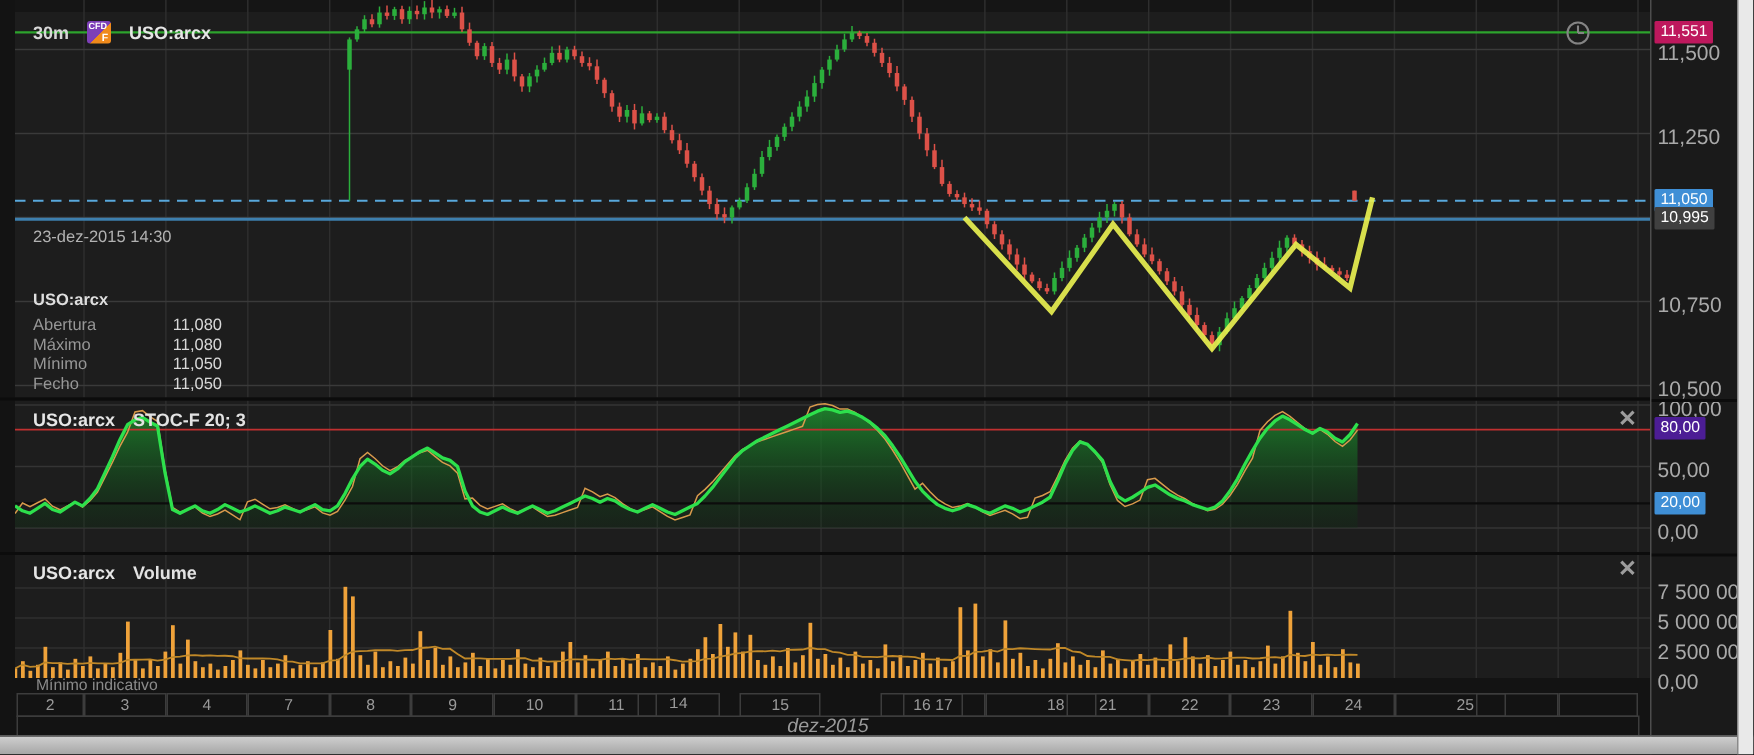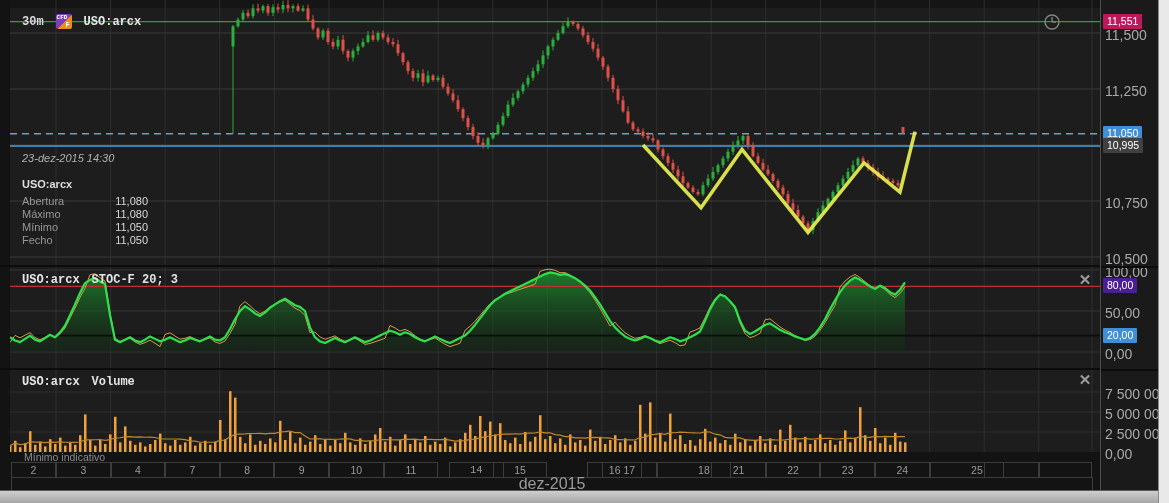--- a/index.html
+++ b/index.html
@@ -4,49 +4,49 @@
 <style>
   html,body{margin:0;padding:0;background:#000;}
   #stage{position:relative;width:1169px;height:503px;background:#131313;overflow:hidden;
          font-family:"Liberation Sans",sans-serif;-webkit-font-smoothing:antialiased;}
   .panel{position:absolute;left:10px;width:1090px;background:#1d1d1d;}
   #price-panel{top:0;height:265px;}
   #stoch-panel{top:267px;height:101px;}
   #vol-panel{top:370px;height:82px;}
   .panel svg{position:absolute;left:0;top:0;display:block;}
   .hdr{position:absolute;z-index:6;display:flex;align-items:center;gap:12px;
-       color:#e6e6e6;font-size:12px;font-weight:bold;white-space:nowrap;font-family:Liberation Mono, monospace;}
+       color:#e6e6e6;font-size:12px;font-weight:bold;white-space:nowrap;}
   .hdr .ind{font-weight:bold;color:#e2e2e2;}
   #price-hdr{left:22px;top:14px;}
   #stoch-hdr{left:22px;top:273px;}
   #vol-hdr{left:22px;top:375px;}
   .tf{color:#d8d8d8;}
   .cfd{position:relative;width:16px;height:15px;border-radius:2px;
        background:linear-gradient(135deg,#7d3fb8 0 54%,#ef8a1c 54% 100%);overflow:hidden;}
   .cfd b{position:absolute;left:1px;top:1px;font-size:6px;color:#fff;font-weight:bold;line-height:6px;}
   .cfd i{position:absolute;right:2px;bottom:0;font-size:7px;color:#fff;font-style:normal;font-weight:bold;line-height:7px;}
   #tooltip{position:absolute;left:22px;top:152px;z-index:6;width:126px;font-size:11px;color:#c9c9c9;}
-  #tooltip .dt{color:#b2b2b2;margin-bottom:14px;font-style:italic;}
+  #tooltip .dt{color:#b2b2b2;margin-bottom:30px;}
   #tooltip .sym{font-weight:bold;color:#dedede;margin-bottom:5px;}
   #tooltip .row{display:flex;justify-content:space-between;line-height:13px;}
   #tooltip .row .lb{color:#979797;}
   #tooltip .row .vl{color:#d8d8d8;}
   .close-btn{position:absolute;z-index:7;width:18px;height:18px;color:#9d9d9d;font-size:15px;
              line-height:18px;text-align:center;font-weight:bold;}
   #axis-col{position:absolute;left:1100px;top:0;width:58px;height:503px;background:#1a1a1a;
             border-left:1px solid #4d4d4d;z-index:5;overflow:hidden;}
   .tick{position:absolute;left:4px;color:#a9a9a9;font-size:14px;white-space:nowrap;}
   .badge{position:absolute;left:2px;background:#3f8fd6;color:#fff;font-size:10.5px;
          padding:1px 4px 2px 4px;border-radius:1px;white-space:nowrap;z-index:3;}
   .sep{position:absolute;left:0;width:1158px;height:2px;background:#0c0c0c;z-index:4;}
   #time-axis{position:absolute;left:10px;top:462px;width:1090px;height:28px;z-index:5;}
   .dcell{position:absolute;top:0;height:14px;border:1px solid #3c3c3c;color:#9a9a9a;
          font-size:10.5px;text-align:center;line-height:14px;}
   #month-row{position:absolute;left:1px;top:15px;width:1080px;height:12px;border:1px solid #3c3c3c;
-             color:#9a9a9a;font-size:16px;text-align:center;line-height:12px;}
+             color:#9a9a9a;font-size:13px;text-align:center;line-height:12px;font-style:italic;}
   #price-note{position:absolute;left:24px;top:451px;color:#8b8b8b;font-size:10.5px;z-index:6;}
   #scrollbar{position:absolute;left:0;top:490px;width:1169px;height:13px;z-index:8;
              background:linear-gradient(#cfcfcf,#a2a2a2);border-top:1px solid #5a5a5a;}
   #right-strip{position:absolute;left:1158px;top:0;width:11px;height:503px;background:#e9e9e9;
                border-left:1px solid #8a8a8a;z-index:9;}
 </style>
 </head>
 <body>
 
 <div id="stage">
@@ -676,21 +676,21 @@
   <div id="time-axis">
     <div id="month-row">dez-2015</div>
   <div class="dcell" style="left: 1px; width: 43px;">2</div>
       <div class="dcell" style="left: 46px; width: 52.6px;">3</div>
       <div class="dcell" style="left: 100.6px; width: 52.6px;">4</div>
       <div class="dcell" style="left: 155.2px; width: 52.6px;">7</div>
       <div class="dcell" style="left: 209.8px; width: 52.6px;">8</div>
       <div class="dcell" style="left: 264.4px; width: 52.6px;">9</div>
       <div class="dcell" style="left: 319px; width: 52.6px;">10</div>
       <div class="dcell" style="left: 373.6px; width: 52.6px;">11</div>
-      <div class="dcell" style="left: 439px; width: 52.6px; font-family: Liberation Mono, monospace;">14</div>
+      <div class="dcell" style="left: 415px; width: 52.6px; font-family: Liberation Mono, monospace;">14</div>
       <div class="dcell" style="left: 482.8px; width: 52.6px;">15</div>
       <div class="dcell" style="left: 537.4px; width: 52.6px; margin-left: 40px;">16</div>
       <div class="dcell" style="left: 592px; width: 52.6px;">17</div>
       <div class="dcell" style="left: 646.6px; width: 52.6px; padding-left: 20px;">18</div>
       <div class="dcell" style="left: 701.2px; width: 52.6px;">21</div>
       <div class="dcell" style="left: 755.8px; width: 52.6px;">22</div>
       <div class="dcell" style="left: 810.4px; width: 52.6px;">23</div>
       <div class="dcell" style="left: 865px; width: 52.6px;">24</div>
       <div class="dcell" style="left: 919.6px; width: 52.6px; padding-left: 20px;">25</div>
       <div class="dcell" style="left: 974.2px; width: 52.6px;"></div>

